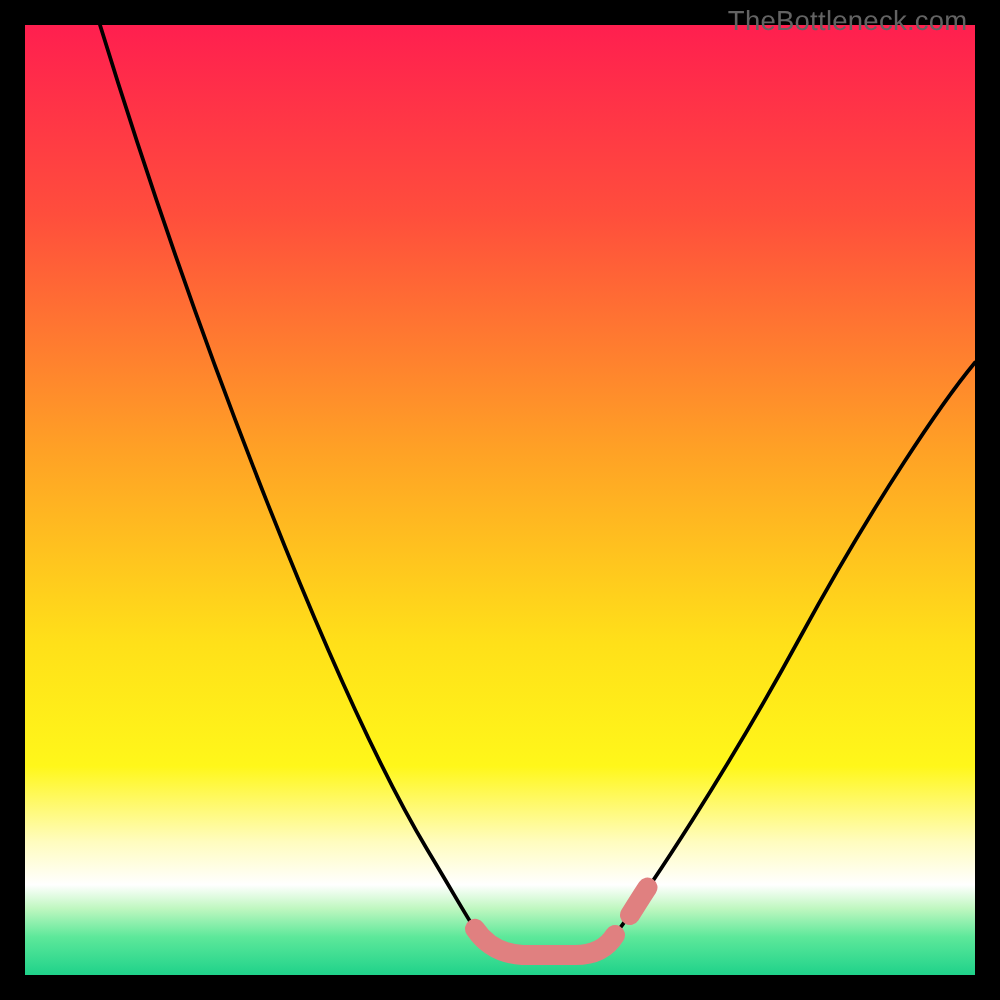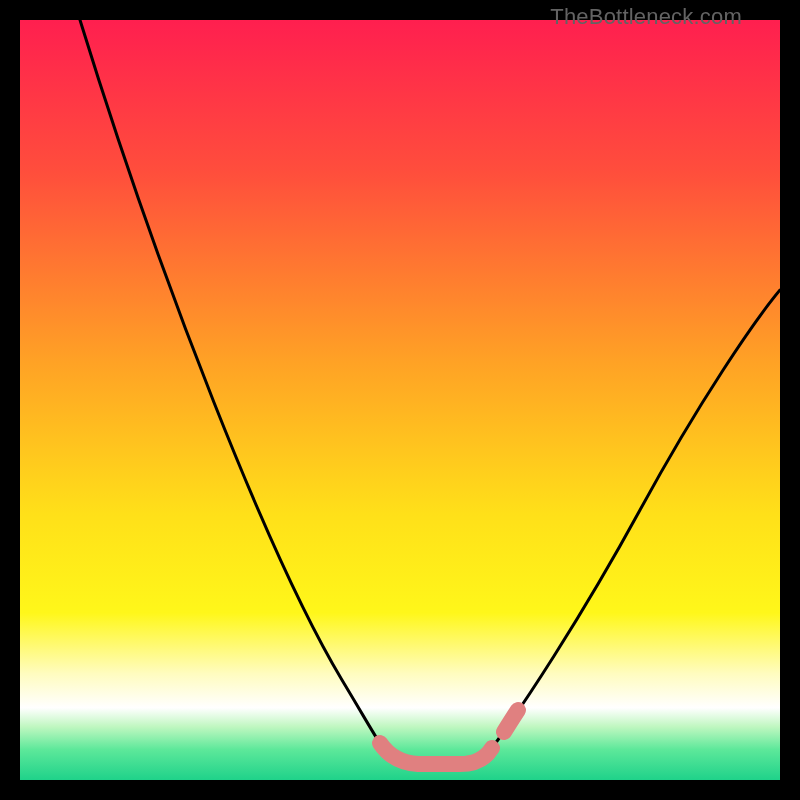--- a/index.html
+++ b/index.html
@@ -9,20 +9,21 @@
     height: 800px;
     background: #000;
     overflow: hidden;
     font-family: Arial, Helvetica, sans-serif;
   }
   .frame {
     position: relative;
     width: 752px;
     height: 800px;
     background: #000;
+    padding-left: 32px;
   }
   .plot {
     position: absolute;
     left: 20px;
     top: 20px;
     width: 760px;
     height: 760px;
   }
   .watermark {
     position: absolute;

